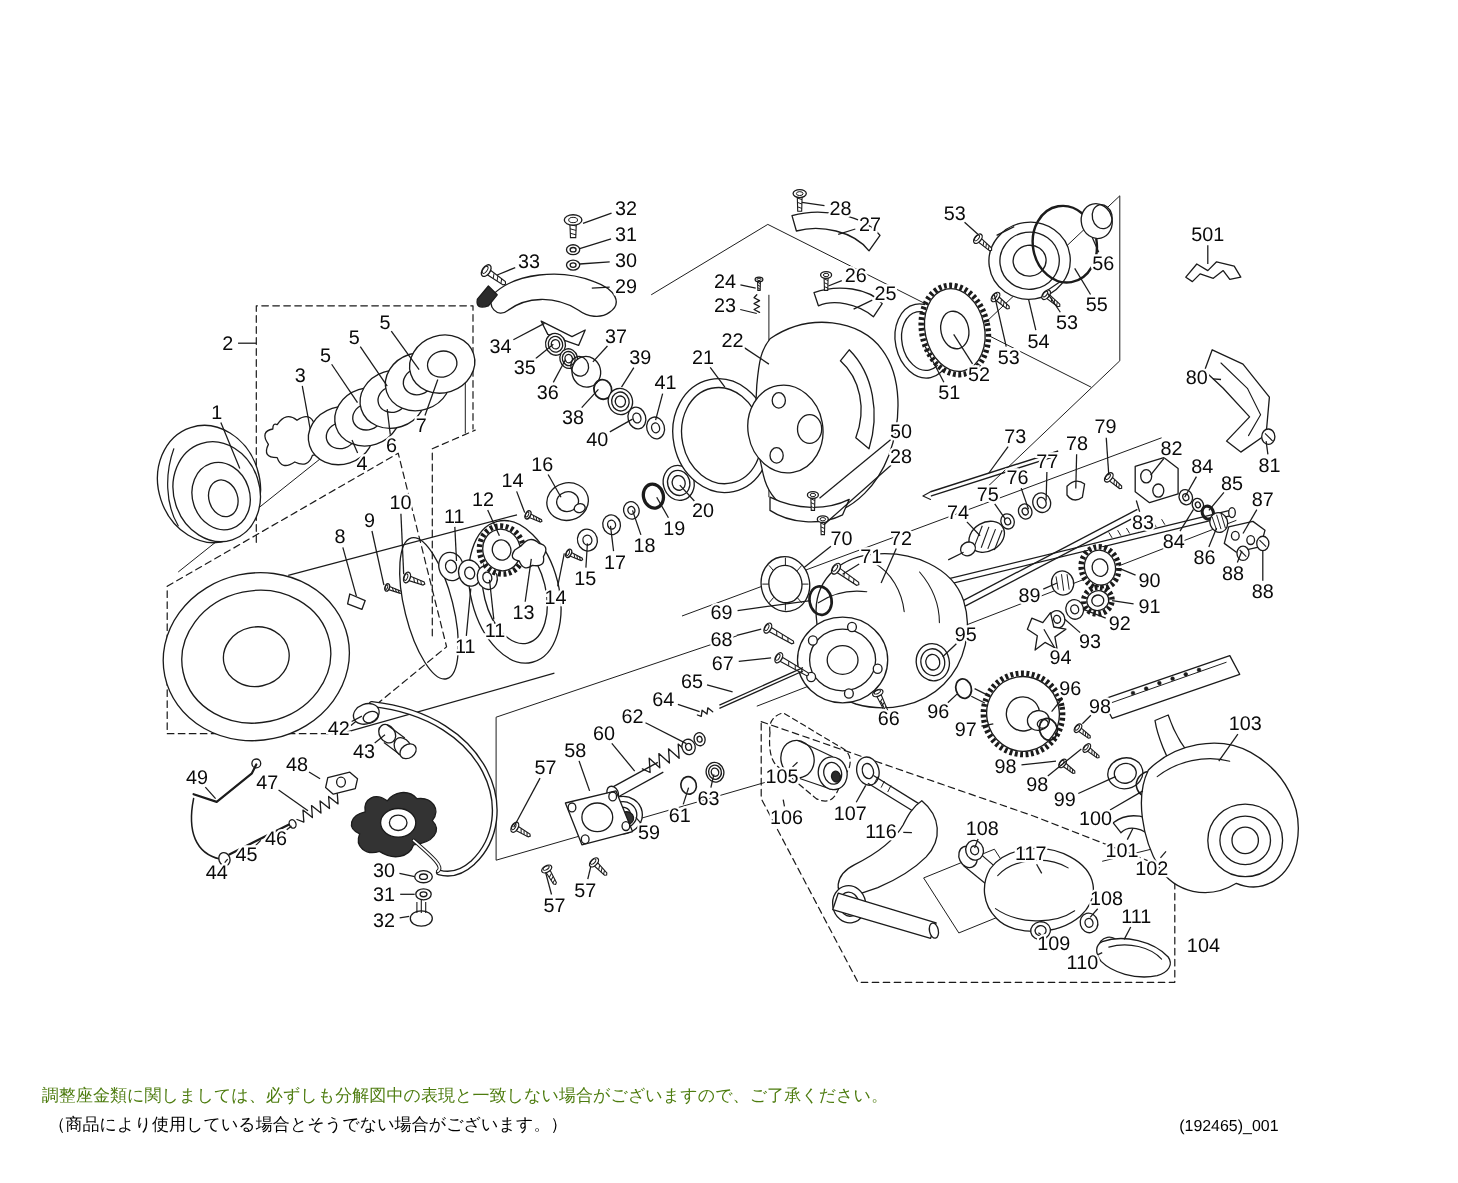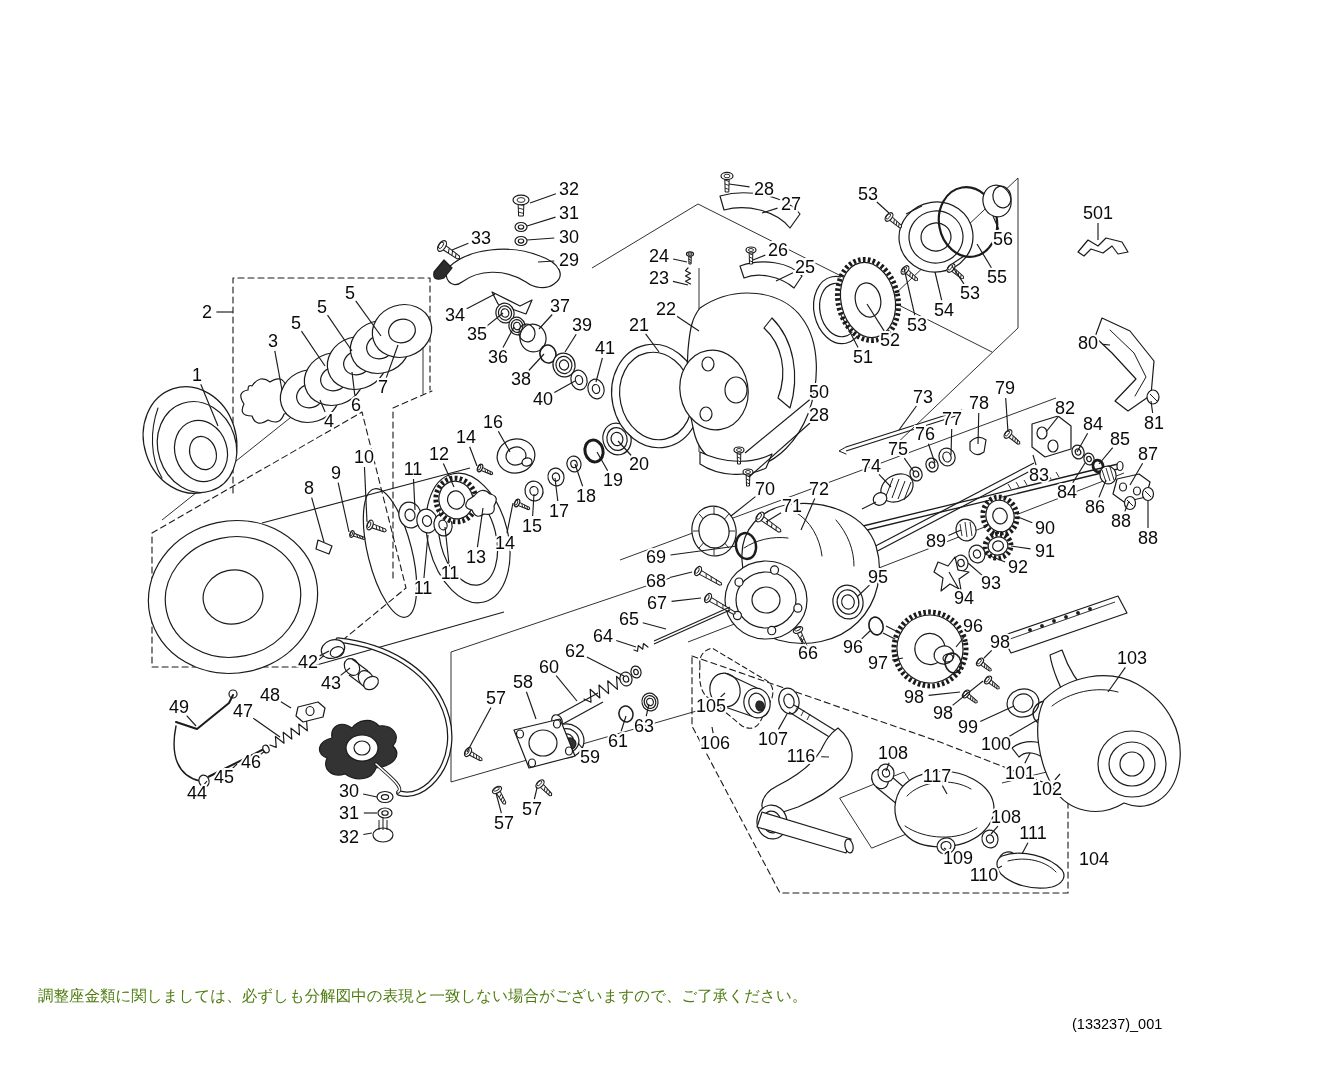--- a/index.html
+++ b/index.html
@@ -1063,14 +1063,15 @@
         <g>
           <line x1="1027.9296045902438" y1="842.6798457822621" x2="1022" y2="854" stroke="#1b1b1b" stroke-width="1.15"></line>
           <text x="1033" y="833" font-size="18" font-family="&quot;Liberation Sans&quot;, sans-serif" fill="#0a0a0a" text-anchor="middle" dominant-baseline="central" paint-order="stroke" stroke="#fff" stroke-width="4">111</text>
         </g>
         <g>
           <text x="1094" y="859" font-size="18" font-family="&quot;Liberation Sans&quot;, sans-serif" fill="#0a0a0a" text-anchor="middle" dominant-baseline="central" paint-order="stroke" stroke="#fff" stroke-width="4">104</text>
         </g>
       </g>
   </svg>
   <div class="footer-note">調整座金類に関しましては、必ずしも分解図中の表現と一致しない場合がございますので、ご了承ください。</div>
-  <div class="doc-id">(133237)_001</div>
+  <div class="footer-note2">（商品により使用している場合とそうでない場合がございます。）</div>
+  <div class="doc-id">(192465)_001</div>
 </div>
 
 </body></html>

